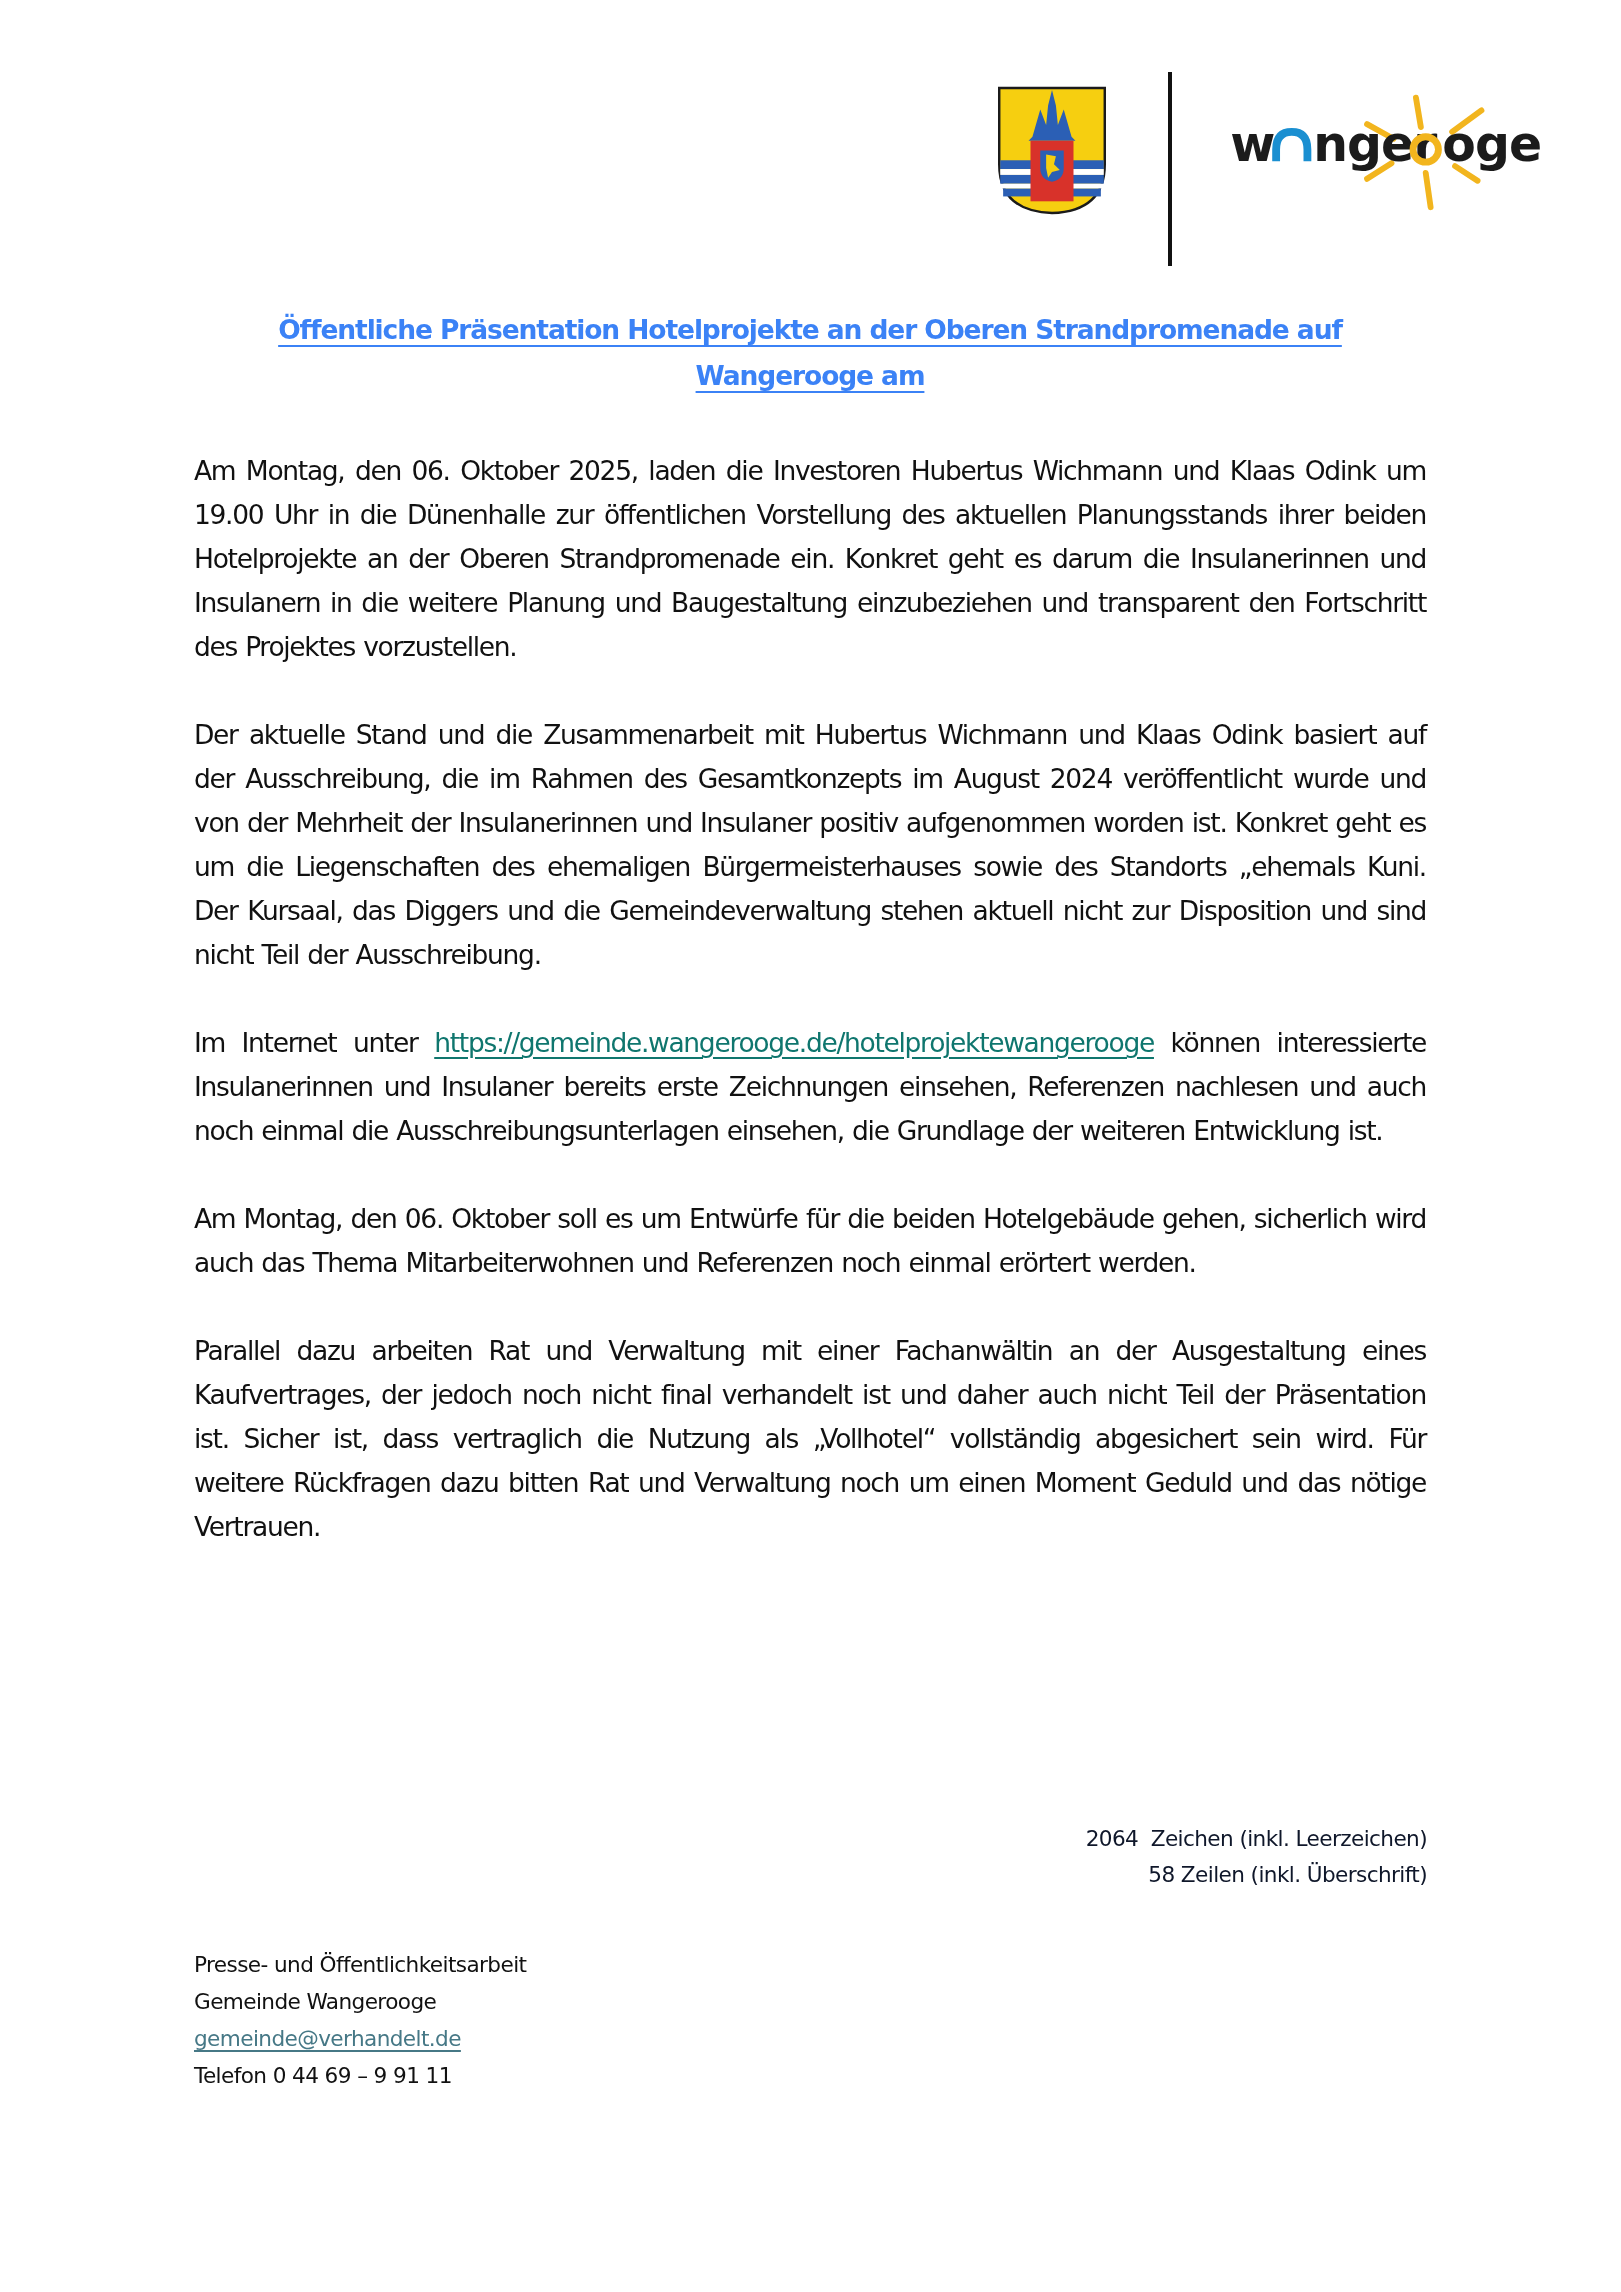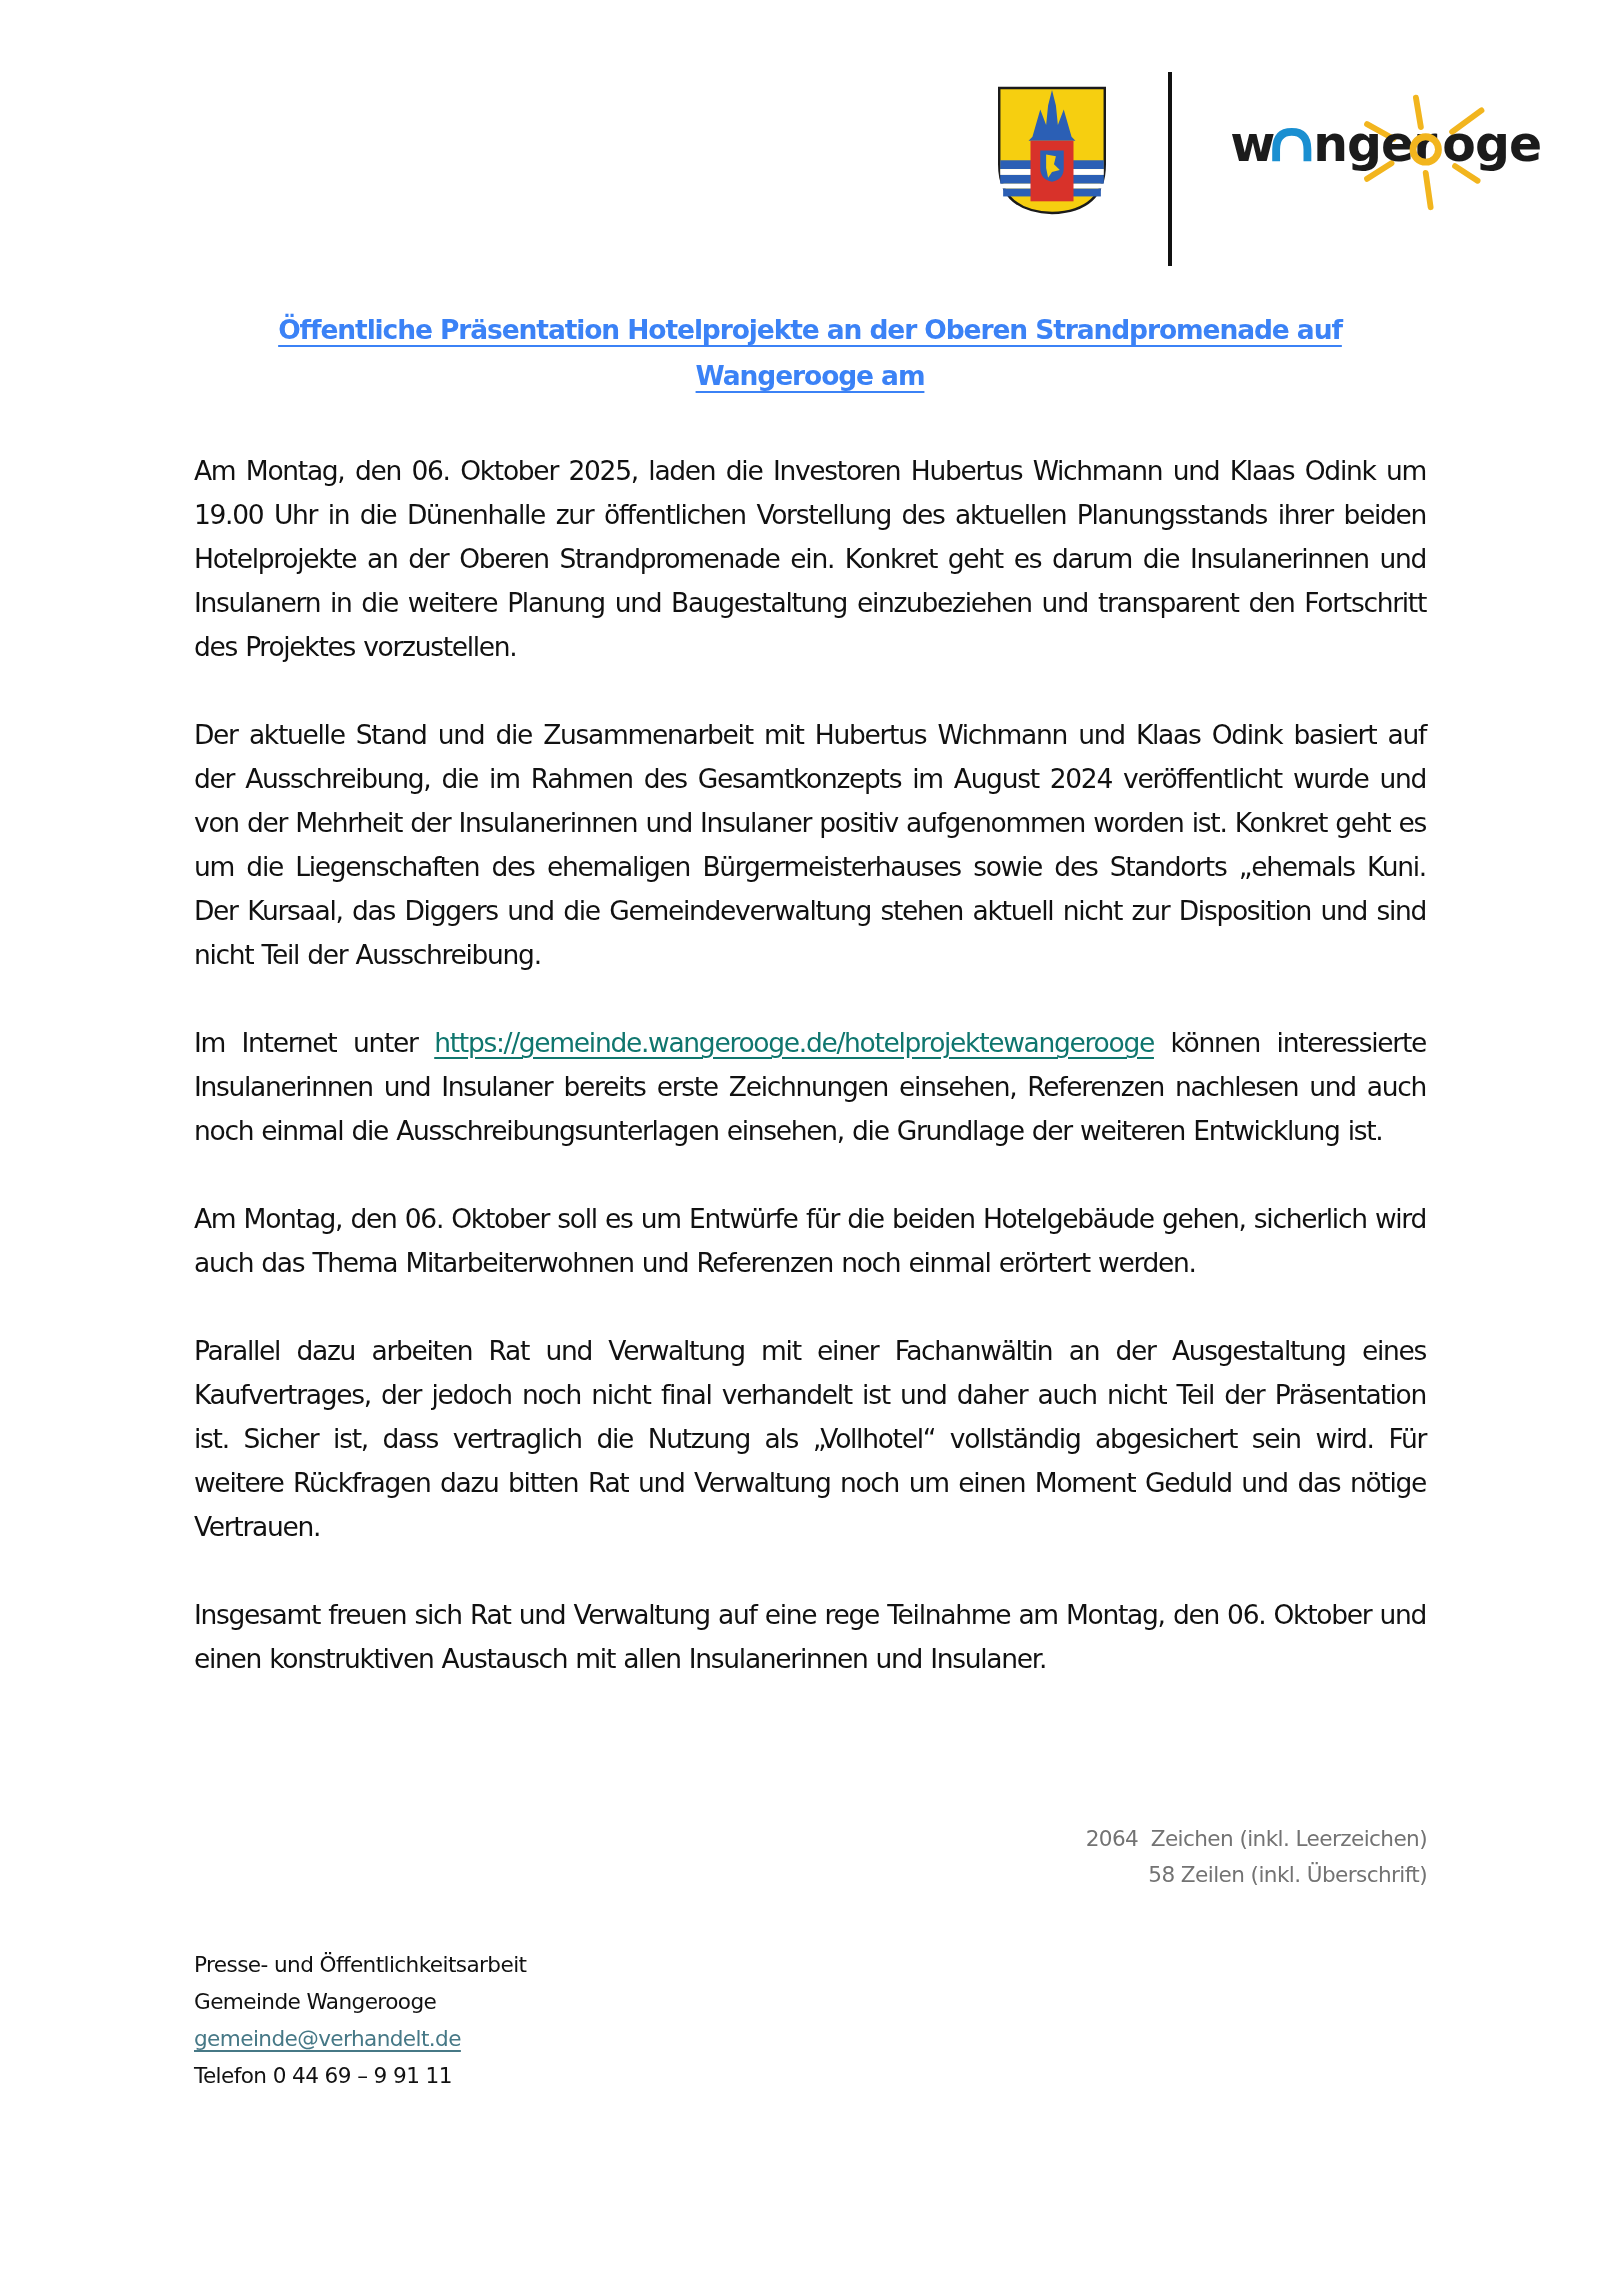--- a/index.html
+++ b/index.html
@@ -17,21 +17,21 @@
   .title span { text-decoration: underline; text-underline-offset: 5.9px; text-decoration-thickness: 2px; }
 
   .body { position: absolute; left: 194px; top: 449px; width: 1232px;
           font-family: "DejaVu Sans", sans-serif; font-size: 26.5px; line-height: 44px;
           letter-spacing: -1.3px; word-spacing: 1px; text-align: justify; color: #111; }
   .body p { margin: 0 0 44px 0; }
   .link { color: #0f766e; text-decoration: underline; text-underline-offset: 4.9px; }
 
   .stats { position: absolute; right: 194px; top: 1821px; text-align: right;
            font-family: "DejaVu Sans", sans-serif; font-size: 21.6px; line-height: 36px;
-           letter-spacing: -0.6px; color: #737373; margin-left: 20px; }
+           letter-spacing: -0.6px; color: #0f172a; margin-left: 20px; }
   .contact { position: absolute; left: 194px; top: 1946px;
              font-family: "DejaVu Sans", sans-serif; font-size: 21.6px; line-height: 37px;
              letter-spacing: -0.6px; color: #111; }
   .contact .email { color: #467886; text-decoration: underline; text-underline-offset: 3.9px; }
 </style>
 </head>
 <body>
 
 <div class="header">
   <svg class="coat" viewBox="0 0 112 132">
@@ -71,21 +71,20 @@
 <div class="title">
   <span>Öffentliche Präsentation Hotelprojekte an der Oberen Strandpromenade auf Wangerooge am</span><br>
 </div>
 
 <div class="body">
   <p>Am Montag, den 06. Oktober 2025, laden die Investoren Hubertus Wichmann und Klaas Odink um 19.00 Uhr in die Dünenhalle zur öffentlichen Vorstellung des aktuellen Planungsstands ihrer beiden Hotelprojekte an der Oberen Strandpromenade ein. Konkret geht es darum die Insulanerinnen und Insulanern in die weitere Planung und Baugestaltung einzubeziehen und transparent den Fortschritt des Projektes vorzustellen.</p>
   <p>Der aktuelle Stand und die Zusammenarbeit mit Hubertus Wichmann und Klaas Odink basiert auf der Ausschreibung, die im Rahmen des Gesamtkonzepts im August 2024 veröffentlicht wurde und von der Mehrheit der Insulanerinnen und Insulaner positiv aufgenommen worden ist. Konkret geht es um die Liegenschaften des ehemaligen Bürgermeisterhauses sowie des Standorts „ehemals Kuni. Der Kursaal, das Diggers und die Gemeindeverwaltung stehen aktuell nicht zur Disposition und sind nicht Teil der Ausschreibung.</p>
   <p><span>Im Internet unter</span> <a class="link">https://gemeinde.wangerooge.de/hotelprojektewangerooge</a> <span>können interessierte Insulanerinnen und Insulaner bereits erste Zeichnungen einsehen, Referenzen nachlesen und auch noch einmal die Ausschreibungsunterlagen einsehen, die Grundlage der weiteren Entwicklung ist.</span></p>
   <p>Am Montag, den 06. Oktober soll es um Entwürfe für die beiden Hotelgebäude gehen, sicherlich wird auch das Thema Mitarbeiterwohnen und Referenzen noch einmal erörtert werden.</p>
   <p>Parallel dazu arbeiten Rat und Verwaltung mit einer Fachanwältin an der Ausgestaltung eines Kaufvertrages, der jedoch noch nicht final verhandelt ist und daher auch nicht Teil der Präsentation ist. Sicher ist, dass vertraglich die Nutzung als „Vollhotel“ vollständig abgesichert sein wird. Für weitere Rückfragen dazu bitten Rat und Verwaltung noch um einen Moment Geduld und das nötige Vertrauen.</p>
-  <p>Insgesamt freuen sich Rat und Verwaltung auf eine rege Teilnahme am Montag, den 06. Oktober und einen konstruktiven Austausch mit allen Insulanerinnen und Insulaner.</p>
 </div>
 
 <div class="stats">
   <div style="white-space:pre">2064  Zeichen (inkl. Leerzeichen)</div>
   <div>58 Zeilen (inkl. Überschrift)</div>
 </div>
 
 <div class="contact">
   <div>Presse- und Öffentlichkeitsarbeit</div>
   <div>Gemeinde Wangerooge</div>

